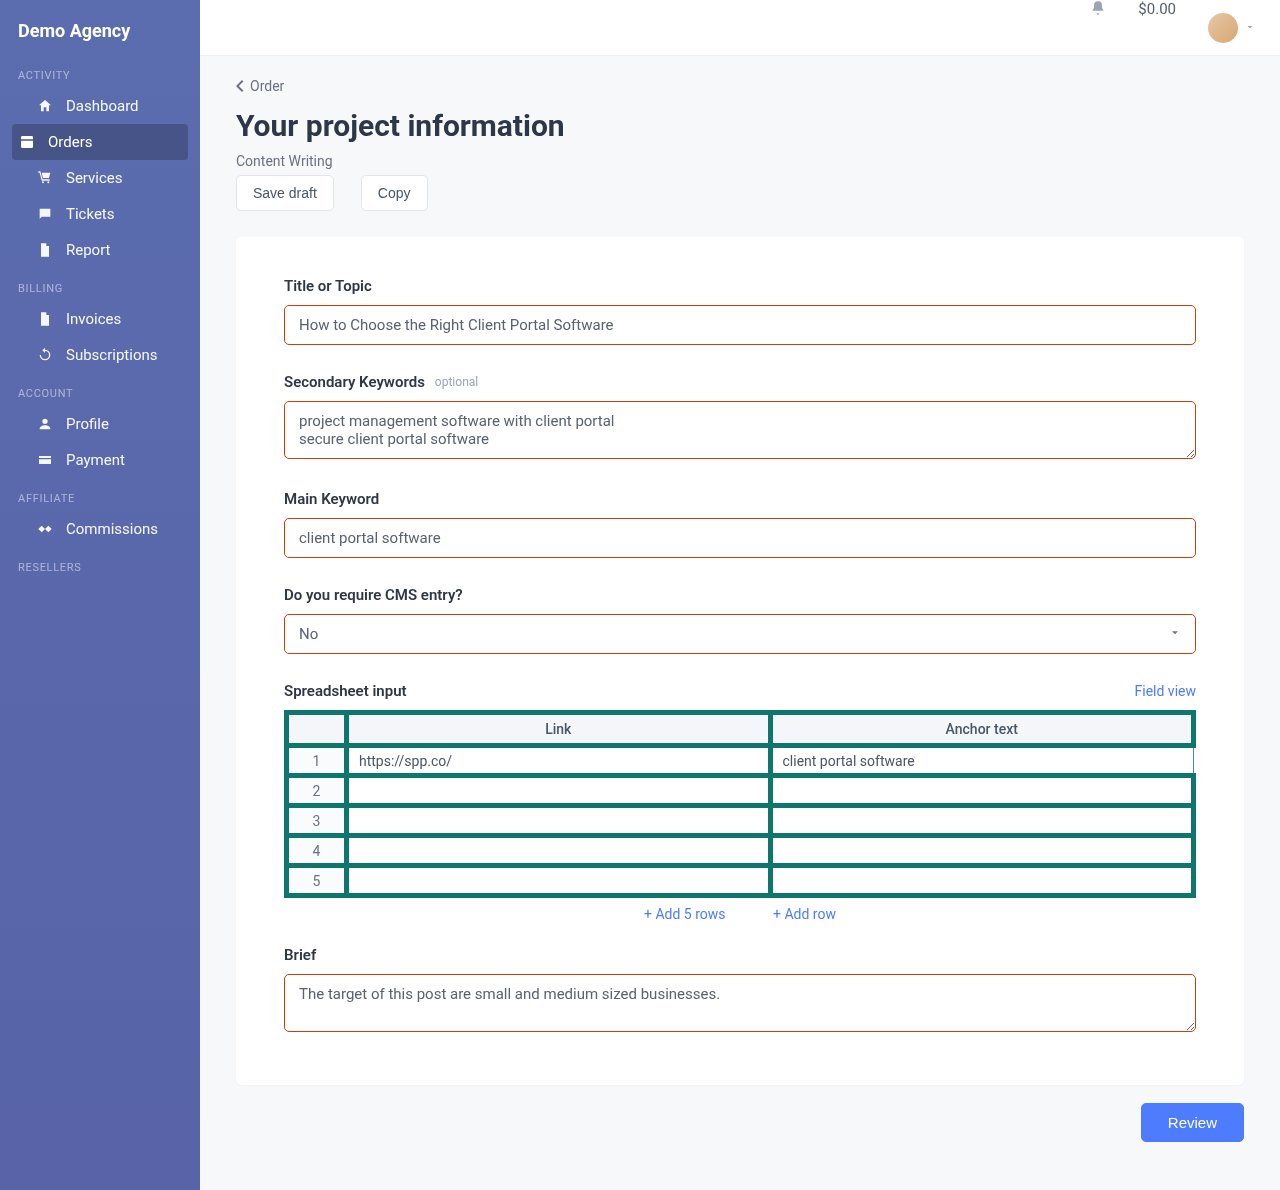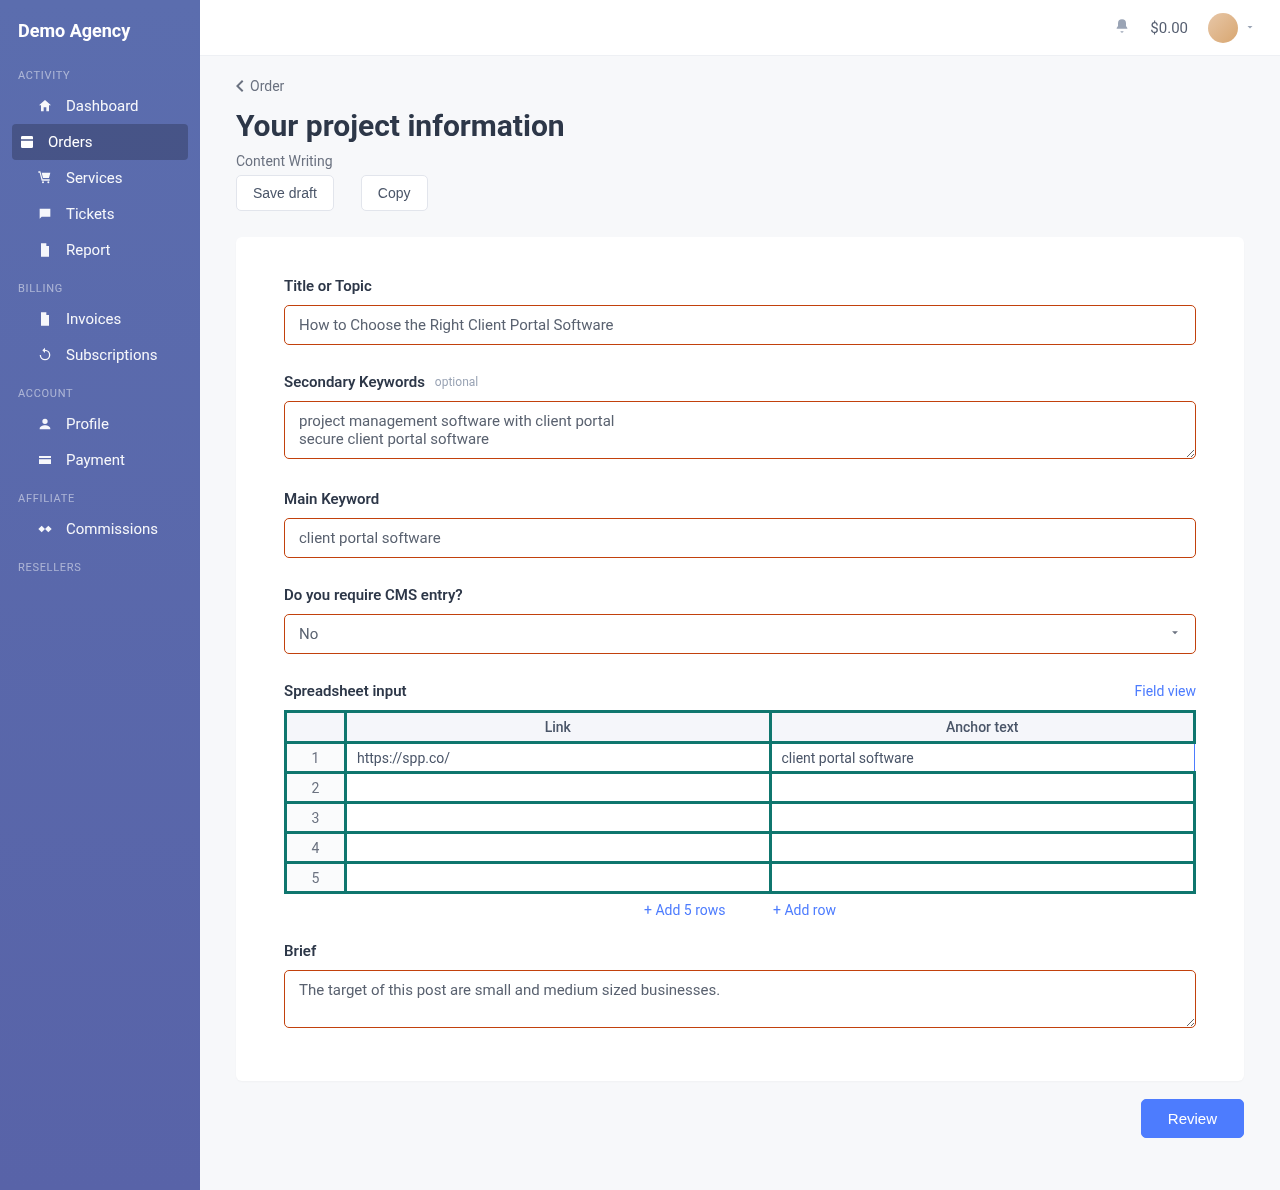--- a/index.html
+++ b/index.html
@@ -60,24 +60,23 @@
   }
   .side-icon svg { width: 16px; height: 16px; fill: currentColor; }
 
   
   .main { flex: 1; display: flex; flex-direction: column; }
   .topbar {
     height: 56px;
     background: #fff;
     border-bottom: 1px solid #eef0f4;
     display: flex;
-    align-items: center;
     justify-content: flex-end;
     padding: 0 24px;
-    gap: 20px;
+    gap: 32px;
   }
   .bell-icon { color: #9aa4b5; cursor: pointer; }
   .balance { color: #555e70; font-size: 15px; }
   .avatar-wrap { display:flex; align-items:center; gap:6px; cursor:pointer; }
   .avatar {
     width: 30px; height: 30px; border-radius: 50%;
     background: linear-gradient(135deg,#e7c7a8,#d8a670);
     display:inline-block;
   }
   .chev-down { color:#9aa4b5; }
@@ -121,21 +120,21 @@
   .select-arrow {
     position:absolute; right:14px; top:50%; transform:translateY(-50%);
     pointer-events:none; color:#6b7280;
   }
 
   .spreadsheet-header { display:flex; justify-content:space-between; align-items:center; margin-bottom:10px;}
   .field-view-link { color:#4d7cfe; font-size:14px; cursor:pointer; }
 
   table.sheet { width:100%; border-collapse:collapse; }
   table.sheet th, table.sheet td {
-    border:3px solid #0f766e; font-size:14px; color:#4a5568;
+    border:5px solid #0f766e; font-size:14px; color:#4a5568;
   }
   table.sheet th { background:#f5f6fa; font-weight:500; padding:6px; }
   table.sheet td { padding:0; height:30px; }
   table.sheet td.rownum { width:60px; text-align:center; background:#fafbfc; color:#6b7280;}
   table.sheet th.rownum-h { width:60px; background:#f5f6fa;}
   .cell-input {
     width:100%; height:100%; border:none; padding:4px 10px; font-size:14px;
     font-family:inherit; color:#4a5568; background:transparent;
   }
   .cell-active { border:1.5px solid #4d7cfe !important; }

